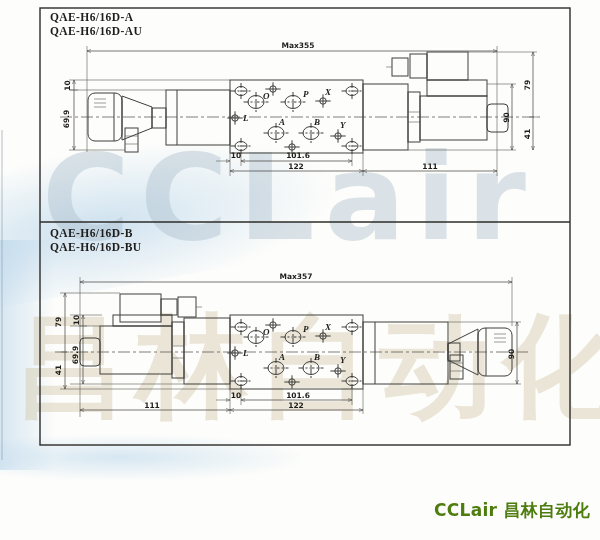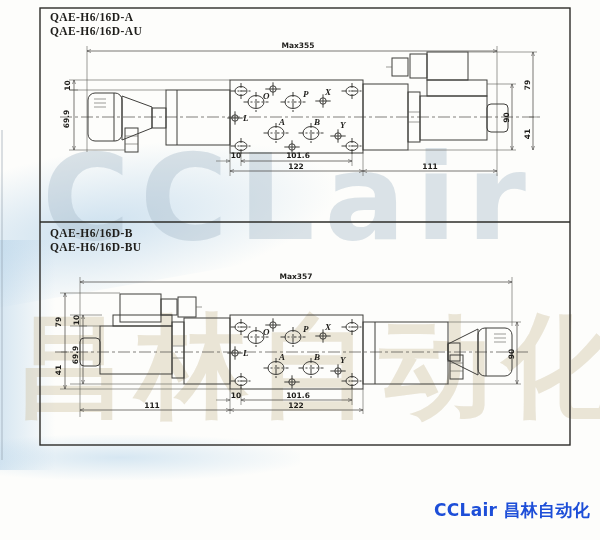--- a/index.html
+++ b/index.html
@@ -24,21 +24,21 @@
   #draw line,#draw rect,#draw polygon,#draw path,#draw ellipse{stroke:#3f3e3b;fill:none;stroke-width:1;}
   #draw .thin{stroke-width:.6;stroke:#5c5a55;}
   #draw .dim{stroke-width:.7;}
   #draw .cl{stroke-width:.7;stroke:#4a4945;stroke-dasharray:12 3 3 3;}
   #draw .frame{stroke-width:1.4;stroke:#2d2c29;}
   #draw text{stroke:none;fill:#1e1d1a;}
   #draw .model{font-family:"Liberation Serif",serif;font-weight:bold;font-size:11.5px;letter-spacing:.4px;}
   #draw .dimt{font-family:"DejaVu Sans",sans-serif;font-weight:600;font-size:7.5px;text-anchor:middle;}
   #draw .portt{font-family:"Liberation Serif",serif;font-style:italic;font-weight:bold;font-size:9px;}
   .footer-brand{position:absolute;right:10px;top:499px;font-family:"DejaVu Sans",sans-serif;
-    font-size:17px;font-weight:600;color:#1d4ed8;letter-spacing:.3px;}
+    font-size:17px;font-weight:600;color:#4d7c0f;letter-spacing:.3px;}
 </style>
 </head>
 <body>
 
 <div id="page">
 
   <div class="wm-swoosh1"></div>
   <div class="wm-swoosh2"></div>
   <div class="wm-swoosh3"></div>
   <div class="wm-edge"></div>

